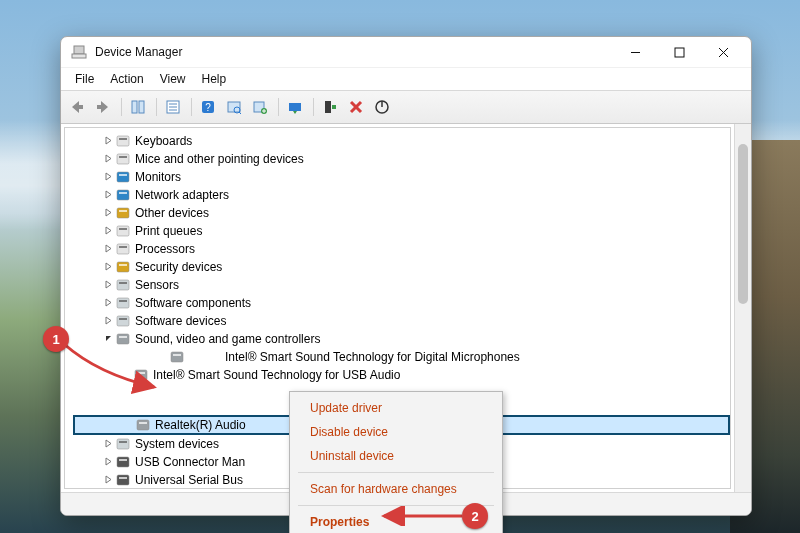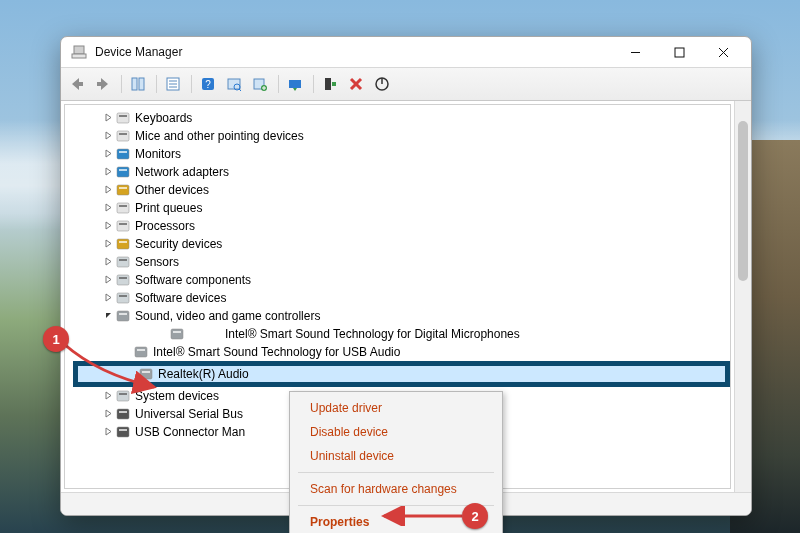--- a/index.html
+++ b/index.html
@@ -27,21 +27,21 @@
     background:linear-gradient(#f6f6f6,#ececec);border-top:1px solid #d8d8d8;border-bottom:1px solid #c8c8c8;}
   .tbtn{width:24px;height:22px;display:flex;align-items:center;justify-content:center;margin-right:2px;}
   .tbtn.sep{width:1px;margin:0 4px;background:#d0d0d0;height:18px;}
   .tbtn svg{width:16px;height:16px;}
   .content{flex:1;display:flex;min-height:0;}
   .tree{flex:1;overflow:auto;padding:4px 0 4px 8px;border:1px solid #cfcfcf;margin:3px;position:relative;}
   .row{display:flex;align-items:center;height:18px;white-space:nowrap;}
   .row .exp{width:14px;text-align:center;color:#666;font-size:11px;}
   .row .icon{width:16px;height:16px;display:flex;align-items:center;justify-content:center;margin-right:4px;}
   .row .label{}
-  .row.selected{background:#cce8ff;border:5px solid #0c4a6e;height:16px;}
+  .row.selected{background:#cce8ff;border:2px solid #0c4a6e;height:16px;margin-top:31px;}
   .row.selected .label{color:#000;}
   .vscroll{width:16px;background:#f0f0f0;border-left:1px solid #d8d8d8;}
   .vscroll .thumb{width:10px;margin:20px auto 0;height:160px;background:#c4c4c4;border-radius:5px;}
   .statusbar{height:22px;border-top:1px solid #d8d8d8;background:#f3f3f3;}
   
   .ctxmenu{position:absolute;background:#f3f3f3;border:1px solid #b8b8b8;box-shadow:2px 2px 6px rgba(0,0,0,.25);
     padding:4px 2px;font-size:12px;z-index:30;}
   .ctxmenu .ci{padding:5px 18px;color:#c2410c;}
   .ctxmenu .ci.bold{font-weight:600;}
   .ctxmenu .cdiv{height:1px;background:#d6d6d6;margin:4px 6px;}
@@ -80,20 +80,26 @@
         </svg>
       </div>
     <div class="wbtn">
         <svg viewBox="0 0 11 11">
           <line x1="1" y1="1" x2="10" y2="10" stroke="#111" stroke-width="1"></line>
           <line x1="10" y1="1" x2="1" y2="10" stroke="#111" stroke-width="1"></line>
         </svg>
       </div>
   </div>
 
+  <div class="menubar">
+    <div class="mitem">File</div>
+    <div class="mitem">Action</div>
+    <div class="mitem">View</div>
+    <div class="mitem">Help</div>
+  </div>
 
   <div class="toolbar">
     <div class="tbtn">
         <svg viewBox="0 0 16 16">
           <path d="M10 2 L3 8 L10 14 L10 10 L14 10 L14 6 L10 6 Z" fill="#8e8e8e"></path>
         </svg>
       </div>
     <div class="tbtn">
         <svg viewBox="0 0 16 16">
           <path d="M6 2 L13 8 L6 14 L6 10 L2 10 L2 6 L6 6 Z" fill="#8e8e8e"></path>
@@ -356,33 +362,33 @@
         <div class="row" style="padding-left: 28px;">
           <span class="exp"><svg width="9" height="9" viewBox="0 0 9 9">
               <path d="M2 1 L7 4.5 L2 8 Z" fill="none" stroke="#777"></path>
             </svg></span>
           <span class="icon">
             <svg width="14" height="14" viewBox="0 0 14 14">
               <rect x="1" y="2" width="12" height="10" rx="1.5" fill="#555" stroke="#888" stroke-width="0.5"></rect>
               <rect x="3" y="4" width="8" height="2" fill="#fff" opacity="0.7"></rect>
             </svg>
           </span>
+          <span class="label">USB Connector Man</span>
+        </div>
+        <div class="row" style="padding-left: 28px;">
+          <span class="exp"><svg width="9" height="9" viewBox="0 0 9 9">
+              <path d="M2 1 L7 4.5 L2 8 Z" fill="none" stroke="#777"></path>
+            </svg></span>
+          <span class="icon">
+            <svg width="14" height="14" viewBox="0 0 14 14">
+              <rect x="1" y="2" width="12" height="10" rx="1.5" fill="#555" stroke="#888" stroke-width="0.5"></rect>
+              <rect x="3" y="4" width="8" height="2" fill="#fff" opacity="0.7"></rect>
+            </svg>
+          </span>
           <span class="label">Universal Serial Bus</span>
-        </div>
-        <div class="row" style="padding-left: 28px;">
-          <span class="exp"><svg width="9" height="9" viewBox="0 0 9 9">
-              <path d="M2 1 L7 4.5 L2 8 Z" fill="none" stroke="#777"></path>
-            </svg></span>
-          <span class="icon">
-            <svg width="14" height="14" viewBox="0 0 14 14">
-              <rect x="1" y="2" width="12" height="10" rx="1.5" fill="#555" stroke="#888" stroke-width="0.5"></rect>
-              <rect x="3" y="4" width="8" height="2" fill="#fff" opacity="0.7"></rect>
-            </svg>
-          </span>
-          <span class="label">USB Connector Man</span>
         </div>
       </div>
     <div class="vscroll">
       <div class="thumb"></div>
     </div>
   </div>
 
   <div class="statusbar"></div>
 </div>
 

